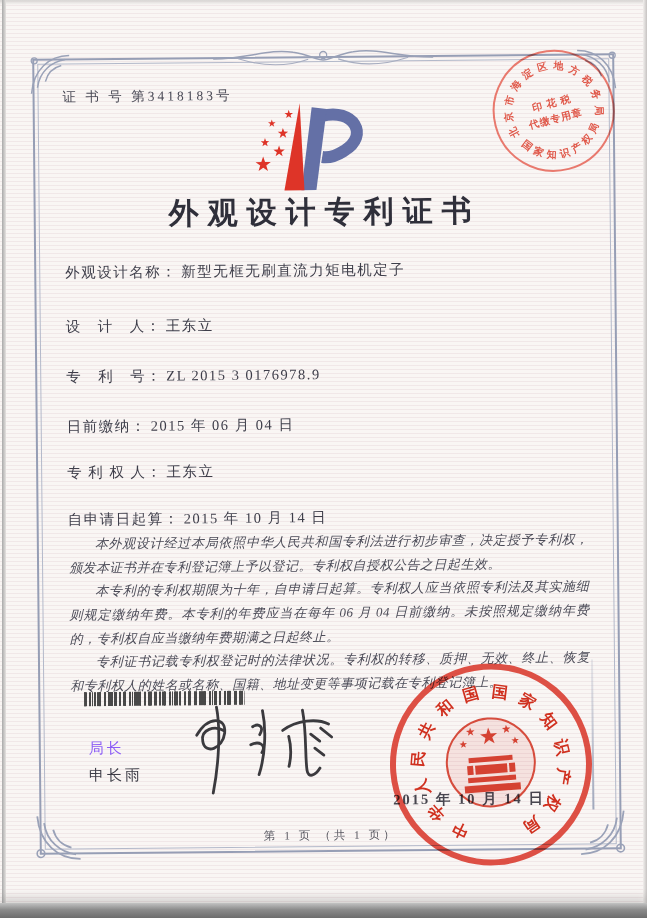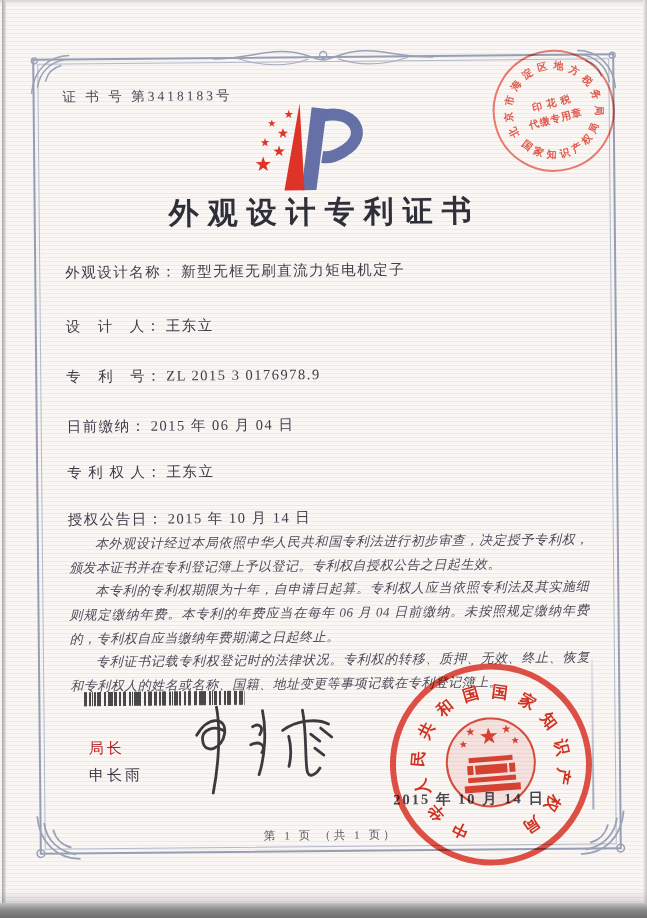--- a/index.html
+++ b/index.html
@@ -30,21 +30,21 @@
   .r0{top:203px}.r1{top:257px}.r2{top:307px}.r3{top:357px}.r4{top:403px}.r5{top:450px}
 
   .paras{position:absolute;left:30px;top:472px;width:520px;font-size:13px;line-height:1.82;color:#4c4c58;text-align:justify;font-style:italic;letter-spacing:.5px;}
   .paras p{margin:0;text-indent:2em;}
 
   .barcode{position:absolute;left:44px;top:632px;width:160px;height:14px;opacity:.85;
     background-image:
       repeating-linear-gradient(90deg,#2b2b2b 0 2px,transparent 2px 5px),
       repeating-linear-gradient(90deg,#2b2b2b 0 1px,transparent 1px 8px),
       repeating-linear-gradient(90deg,#2b2b2b 0 3px,transparent 3px 13px);}
-  .signer-title{position:absolute;left:48px;top:679px;font-size:15px;color:#b91c1c;letter-spacing:3px;}
+  .signer-title{position:absolute;left:48px;top:679px;font-size:15px;color:#8b5cf6;letter-spacing:3px;}
   .signer-name{position:absolute;left:48px;top:706px;font-size:15px;color:#3c3c46;letter-spacing:3px;}
   .signature{position:absolute;left:134px;top:642px;width:185px;height:105px;}
 
   .seal{position:absolute;left:349px;top:607px;width:190px;height:190px;border-radius:50%;
     border:6px solid rgba(216,50,38,.85);transform:rotate(-4deg);mix-blend-mode:multiply;z-index:1;}
   .seal .ring{position:absolute;inset:0;color:#d0301f;}
   .ring span{font-weight:700;font-family:"Liberation Serif","DejaVu Serif",serif;}
   .emblem{position:absolute;left:50%;top:50%;transform:translate(-50%,-50%);}
   .seal-date{position:absolute;left:352px;top:733px;font-size:14.5px;font-weight:bold;color:rgba(56,54,64,.92);letter-spacing:2px;z-index:2;mix-blend-mode:multiply;white-space:nowrap;}
 
@@ -158,21 +158,21 @@
     <div class="row r2">
       <span class="lbl">专　利　号：</span><span>ZL 2015 3 0176978.9</span>
     </div>
     <div class="row r3">
       <span class="lbl">日前缴纳：</span><span>2015 年 06 月 04 日</span>
     </div>
     <div class="row r4">
       <span class="lbl">专 利 权 人：</span><span>王东立</span>
     </div>
     <div class="row r5">
-      <span class="lbl">授权公告日：</span><span>2015 年 10 月 14 日</span>
+      <span class="lbl">自申请日起算：</span><span>2015 年 10 月 14 日</span>
     </div>
 
     <div class="paras">
       <p>本外观设计经过本局依照中华人民共和国专利法进行初步审查，决定授予专利权，颁发本证书并在专利登记簿上予以登记。专利权自授权公告之日起生效。</p>
       <p>本专利的专利权期限为十年，自申请日起算。专利权人应当依照专利法及其实施细则规定缴纳年费。本专利的年费应当在每年 06 月 04 日前缴纳。未按照规定缴纳年费的，专利权自应当缴纳年费期满之日起终止。</p>
       <p>专利证书记载专利权登记时的法律状况。专利权的转移、质押、无效、终止、恢复和专利权人的姓名或名称、国籍、地址变更等事项记载在专利登记簿上。</p>
     </div>
 
     <div class="barcode"></div>
 

